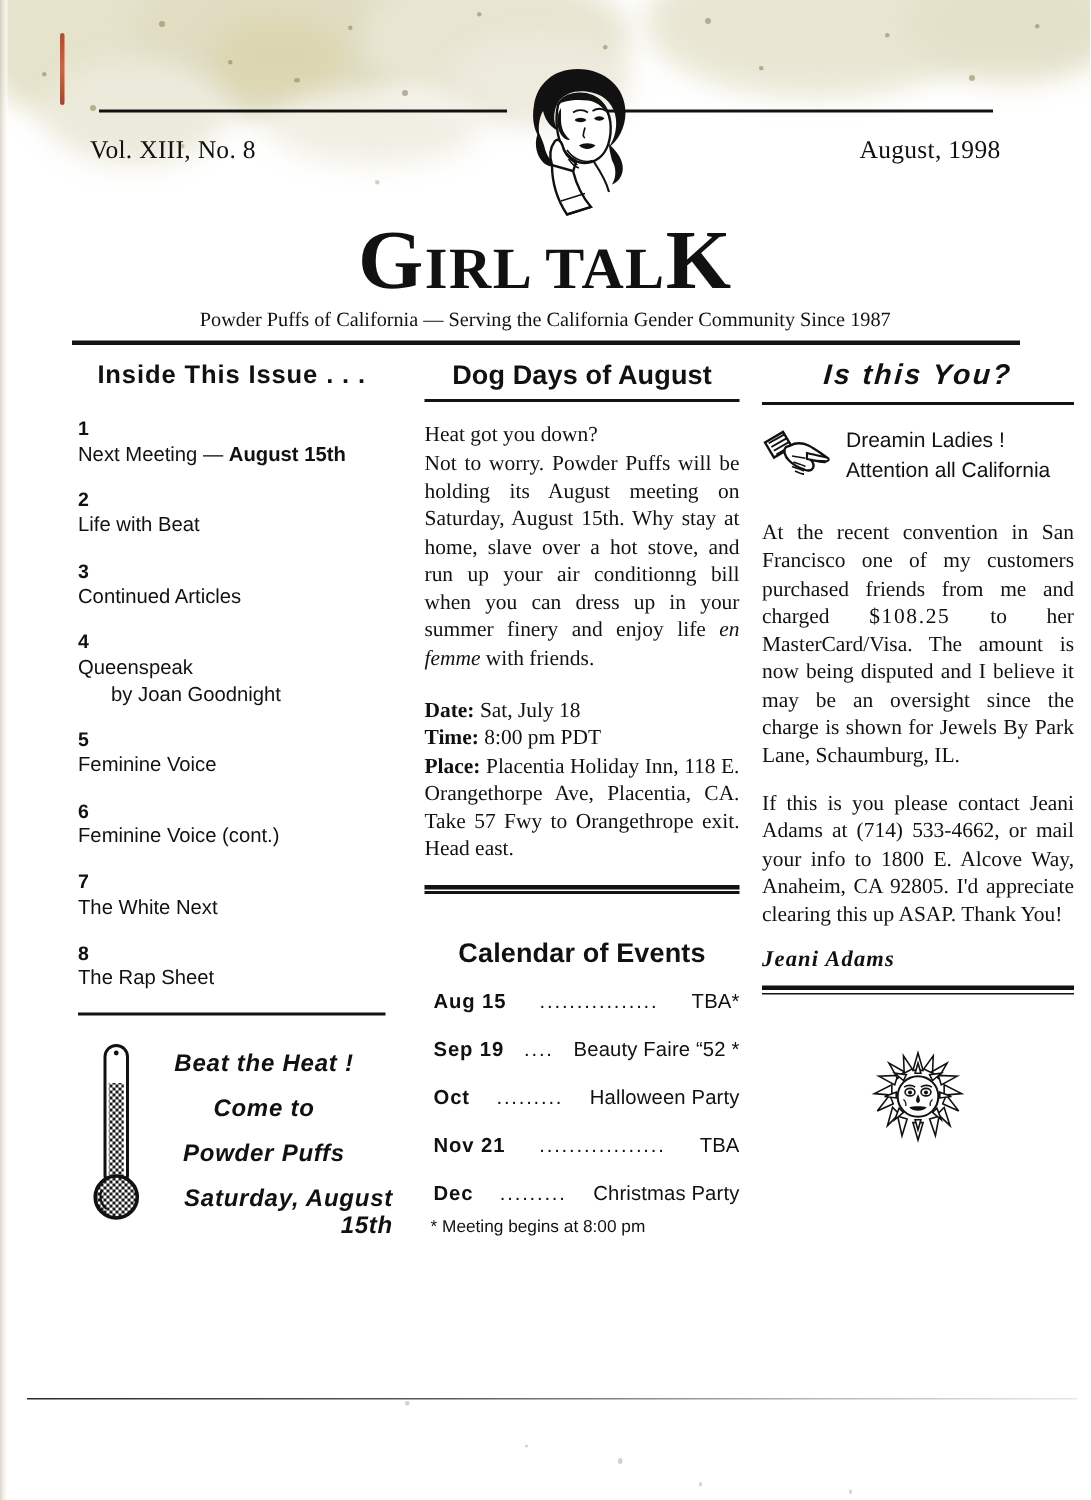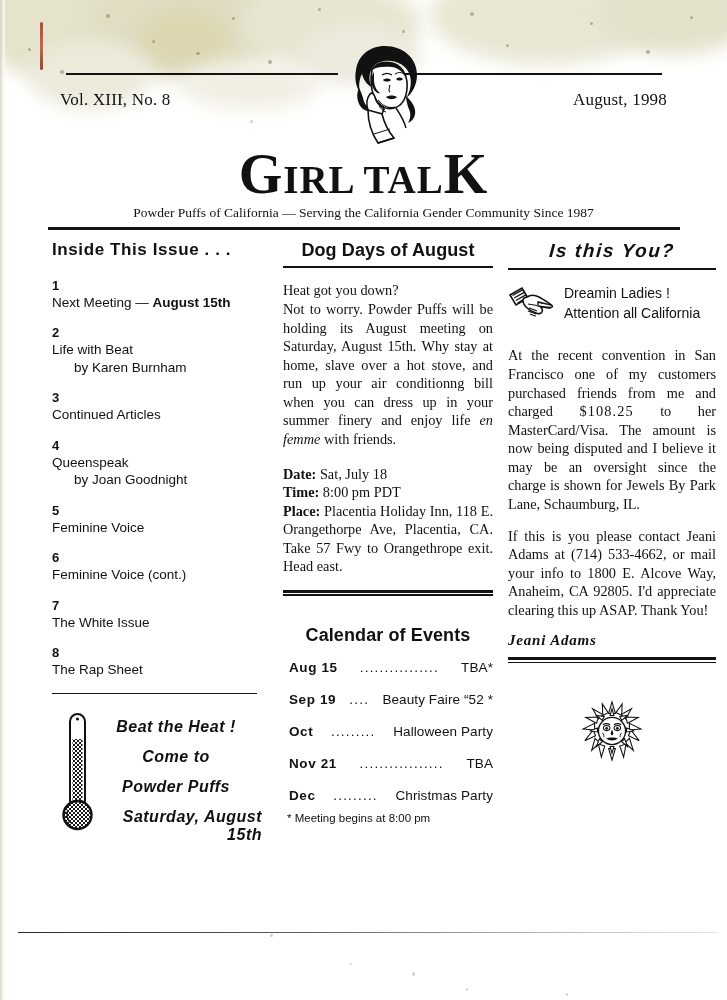--- a/index.html
+++ b/index.html
@@ -104,20 +104,21 @@
   .col { position: absolute; top: 0; }
   .col-left   { left: 52px;  width: 205px; }
   .col-center { left: 283px; width: 210px; }
   .col-right  { left: 508px; width: 208px; }
 
   
   .head-sans {
     font-family: "Liberation Sans", sans-serif;
     font-weight: 700;
     font-size: 17px;
+    text-align: center;
     letter-spacing: .6px;
   }
   .head-center {
     font-family: "Liberation Sans", sans-serif;
     font-weight: 700;
     font-size: 18px;
     text-align: center;
     letter-spacing: .1px;
   }
   .head-script {
@@ -355,21 +356,20 @@
       <div class="toc">
 
         <div class="toc-item">
           <div class="toc-num">1</div>
           <div class="toc-title"><span>Next Meeting — </span><b>August  15th</b></div>
         </div>
 
         <div class="toc-item">
           <div class="toc-num">2</div>
           <div class="toc-title">Life with Beat</div>
-          <div class="toc-by">by Karen Burnham</div>
         </div>
 
         <div class="toc-item">
           <div class="toc-num">3</div>
           <div class="toc-title">Continued Articles</div>
         </div>
 
         <div class="toc-item">
           <div class="toc-num">4</div>
           <div class="toc-title">Queenspeak</div>
@@ -381,21 +381,21 @@
           <div class="toc-title">Feminine  Voice</div>
         </div>
 
         <div class="toc-item">
           <div class="toc-num">6</div>
           <div class="toc-title">Feminine Voice (cont.)</div>
         </div>
 
         <div class="toc-item">
           <div class="toc-num">7</div>
-          <div class="toc-title">The White Issue</div>
+          <div class="toc-title">The White Next</div>
         </div>
 
         <div class="toc-item">
           <div class="toc-num">8</div>
           <div class="toc-title">The Rap Sheet</div>
         </div>
 
       </div>
 
       <div class="hrule-thin promo-rule"></div>

